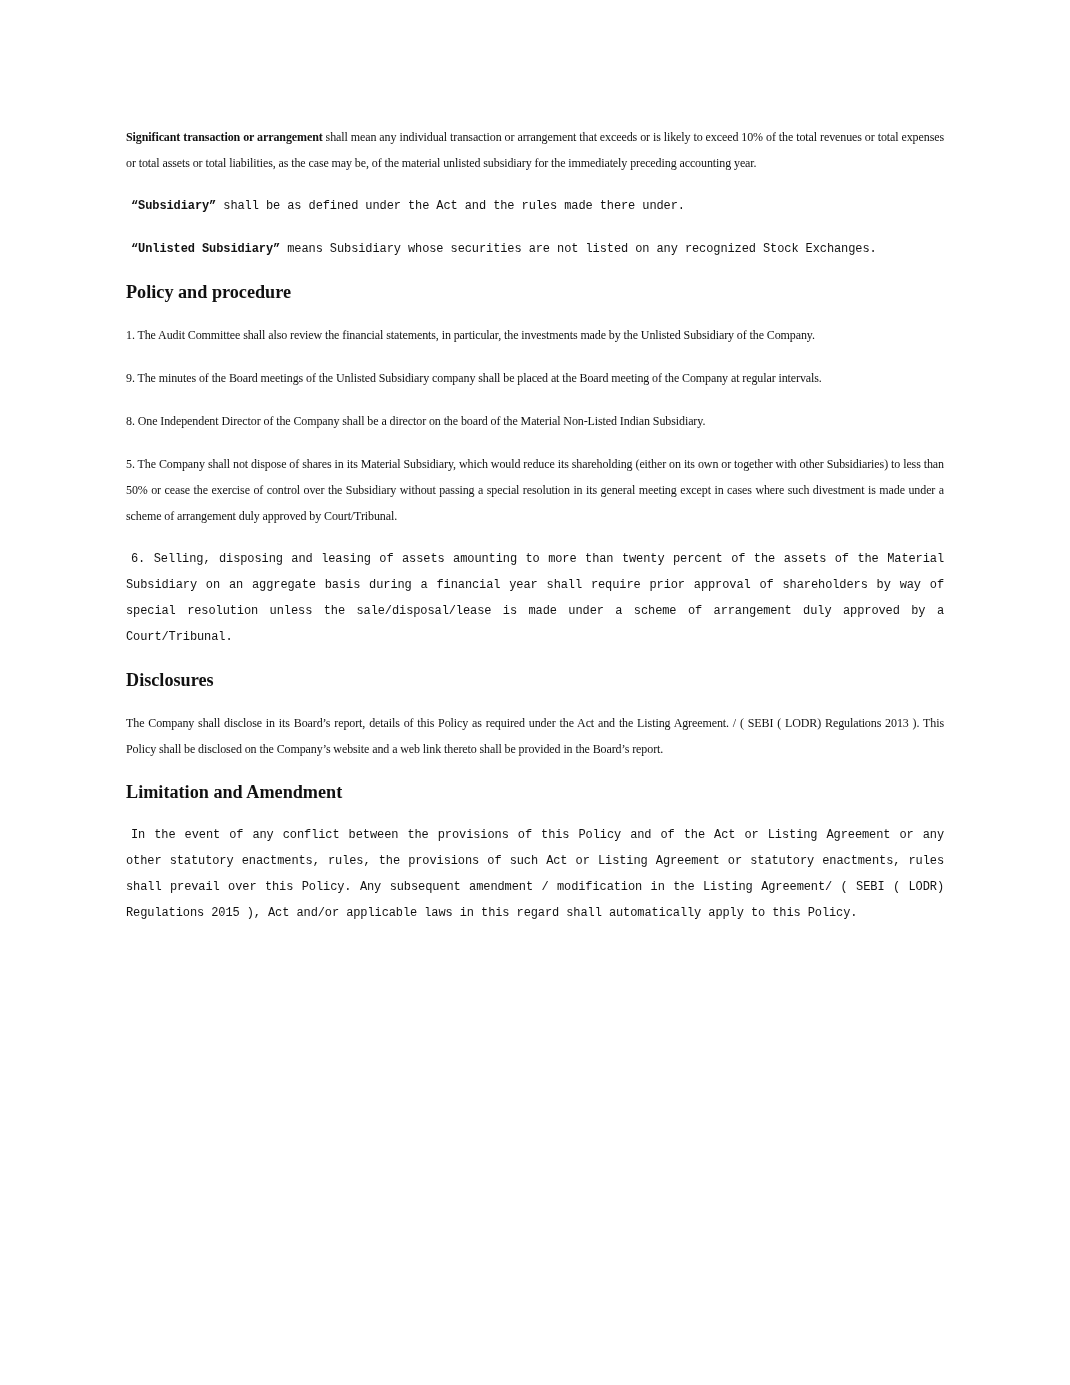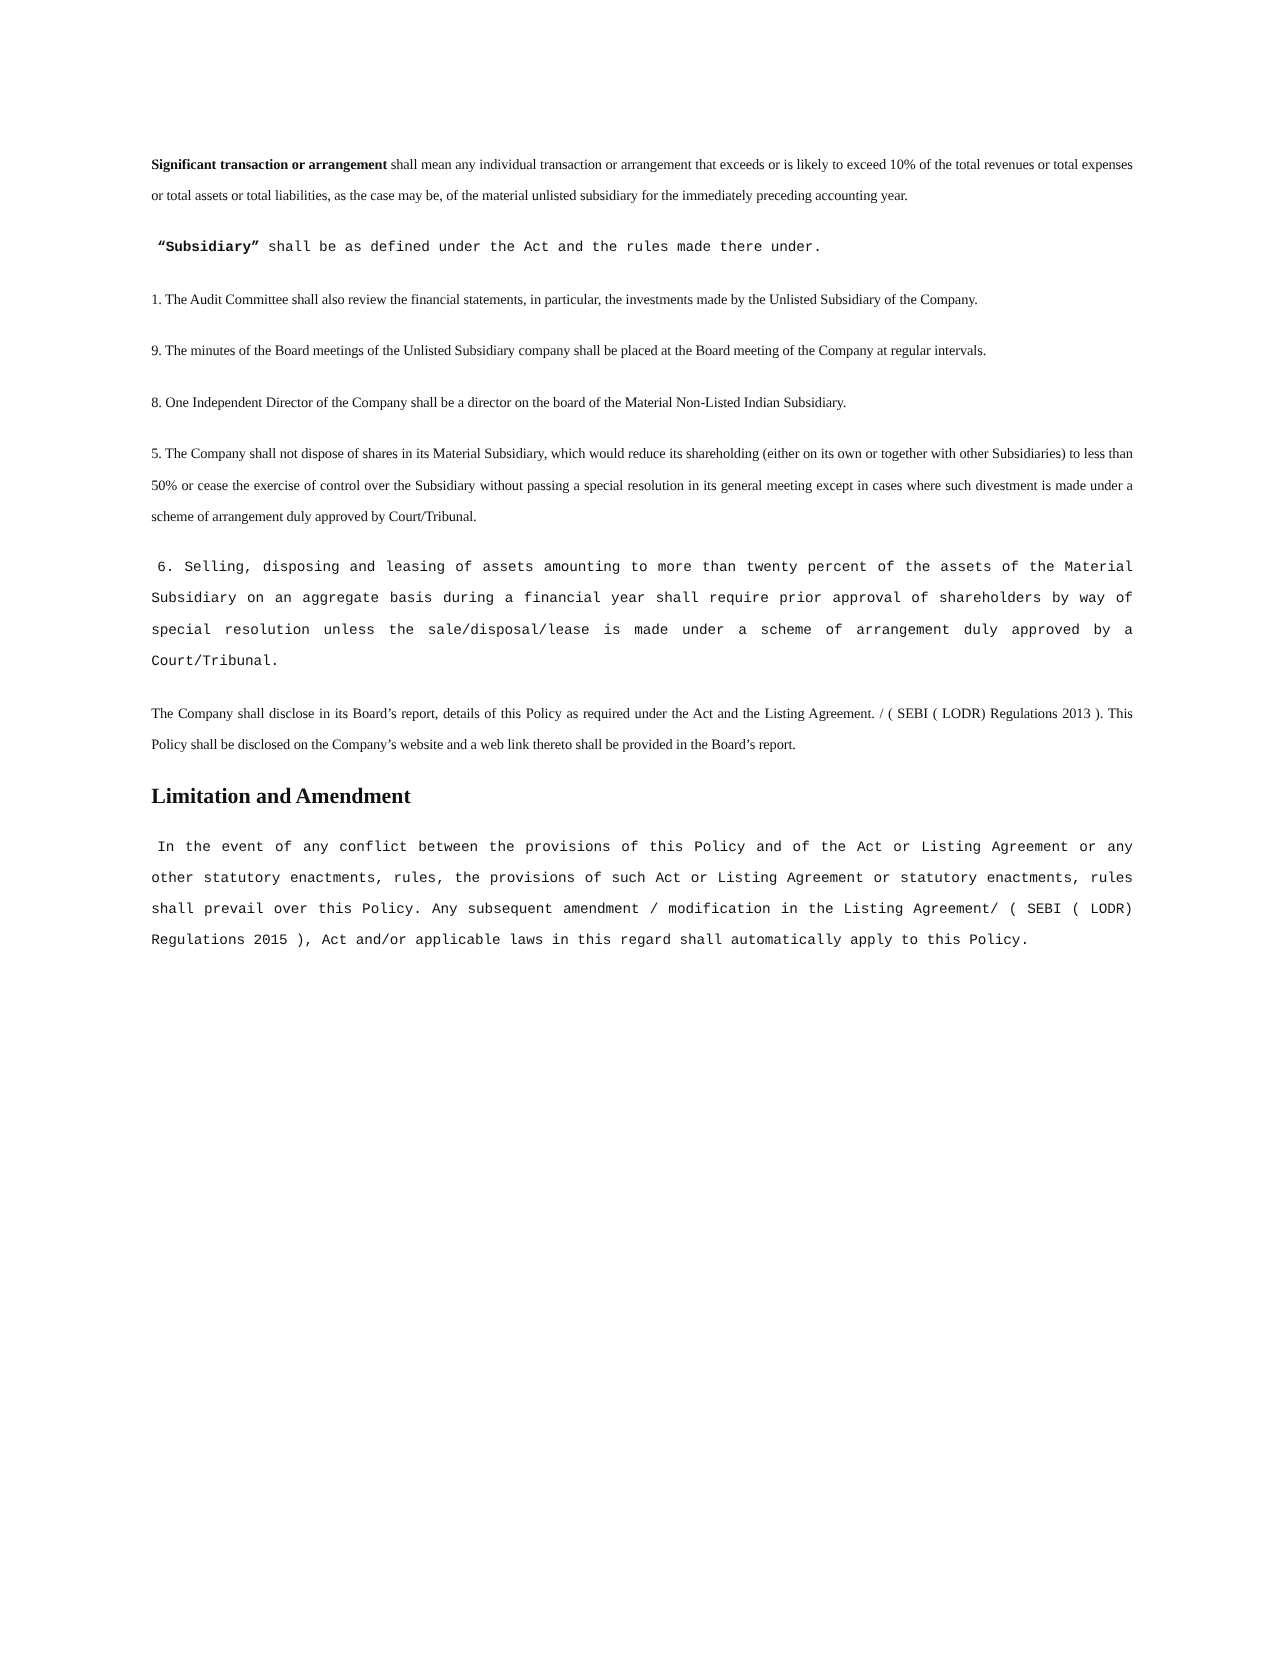--- a/index.html
+++ b/index.html
@@ -39,26 +39,29 @@
 </style>
 </head>
 <body>
 
 <div class="page">
 
   <p class="para"><span class="term">Significant transaction or arrangement</span><span> shall mean any individual transaction or arrangement that exceeds or is likely to exceed 10% of the total revenues or total expenses or total assets or total liabilities, as the case may be, of the material unlisted subsidiary for the immediately preceding accounting year.</span></p>
 
   <p class="para indent-space"><span class="term">“Subsidiary”</span><span> shall be as defined under the Act and the rules made there under.</span></p>
 
+  <p class="para indent-space"><span class="term">“Unlisted Subsidiary”</span><span> means Subsidiary whose securities are not listed on any recognized Stock Exchanges.</span></p>
 
+  <h2 class="heading">Policy and procedure</h2>
 
   <p class="para">1. The Audit Committee shall also review the financial statements, in particular, the investments made by the Unlisted Subsidiary of the Company.</p>
   <p class="para">9. The minutes of the Board meetings of the Unlisted Subsidiary company shall be placed at the Board meeting of the Company at regular intervals.</p>
   <p class="para">8. One Independent Director of the Company shall be a director on the board of the Material Non-Listed Indian Subsidiary.</p>
   <p class="para">5. The Company shall not dispose of shares in its Material Subsidiary, which would reduce its shareholding (either on its own or together with other Subsidiaries) to less than 50% or cease the exercise of control over the Subsidiary without passing a special resolution in its general meeting except in cases where such divestment is made under a scheme of arrangement duly approved by Court/Tribunal.</p>
   <p class="para indent-space">6. Selling, disposing and leasing of assets amounting to more than twenty percent of the assets of the Material Subsidiary on an aggregate basis during a financial year shall require prior approval of shareholders by way of special resolution unless the sale/disposal/lease is made under a scheme of arrangement duly approved by a Court/Tribunal.</p>
 
+  <h2 class="heading">Disclosures</h2>
   <p class="para">The Company shall disclose in its Board’s report, details of this Policy as required under the Act and the Listing Agreement. / ( SEBI ( LODR) Regulations 2013 ). This Policy shall be disclosed on the Company’s website and a web link thereto shall be provided in the Board’s report.</p>
 
   <h2 class="heading">Limitation and Amendment</h2>
   <p class="para indent-space">In the event of any conflict between the provisions of this Policy and of the Act or Listing Agreement or any other statutory enactments, rules, the provisions of such Act or Listing Agreement or statutory enactments, rules shall prevail over this Policy. Any subsequent amendment / modification in the Listing Agreement/ ( SEBI ( LODR) Regulations 2015 ), Act and/or applicable laws in this regard shall automatically apply to this Policy.</p>
 
 </div>
 
 </body></html>

